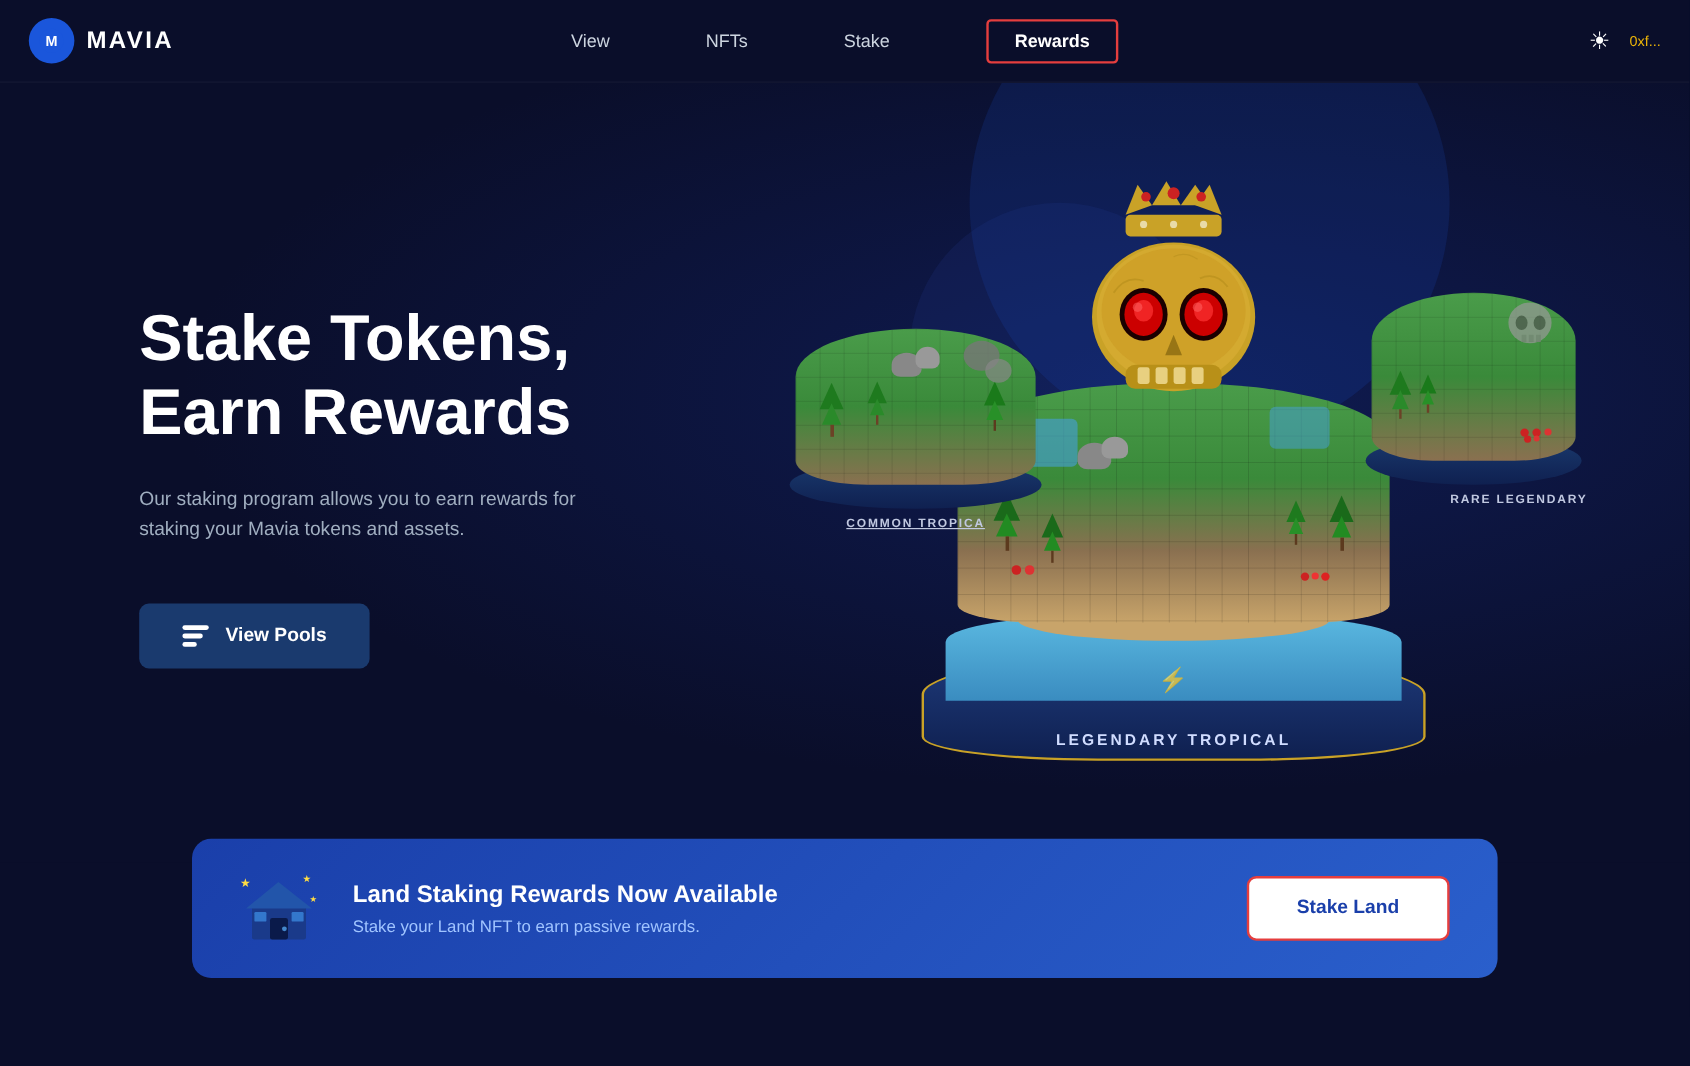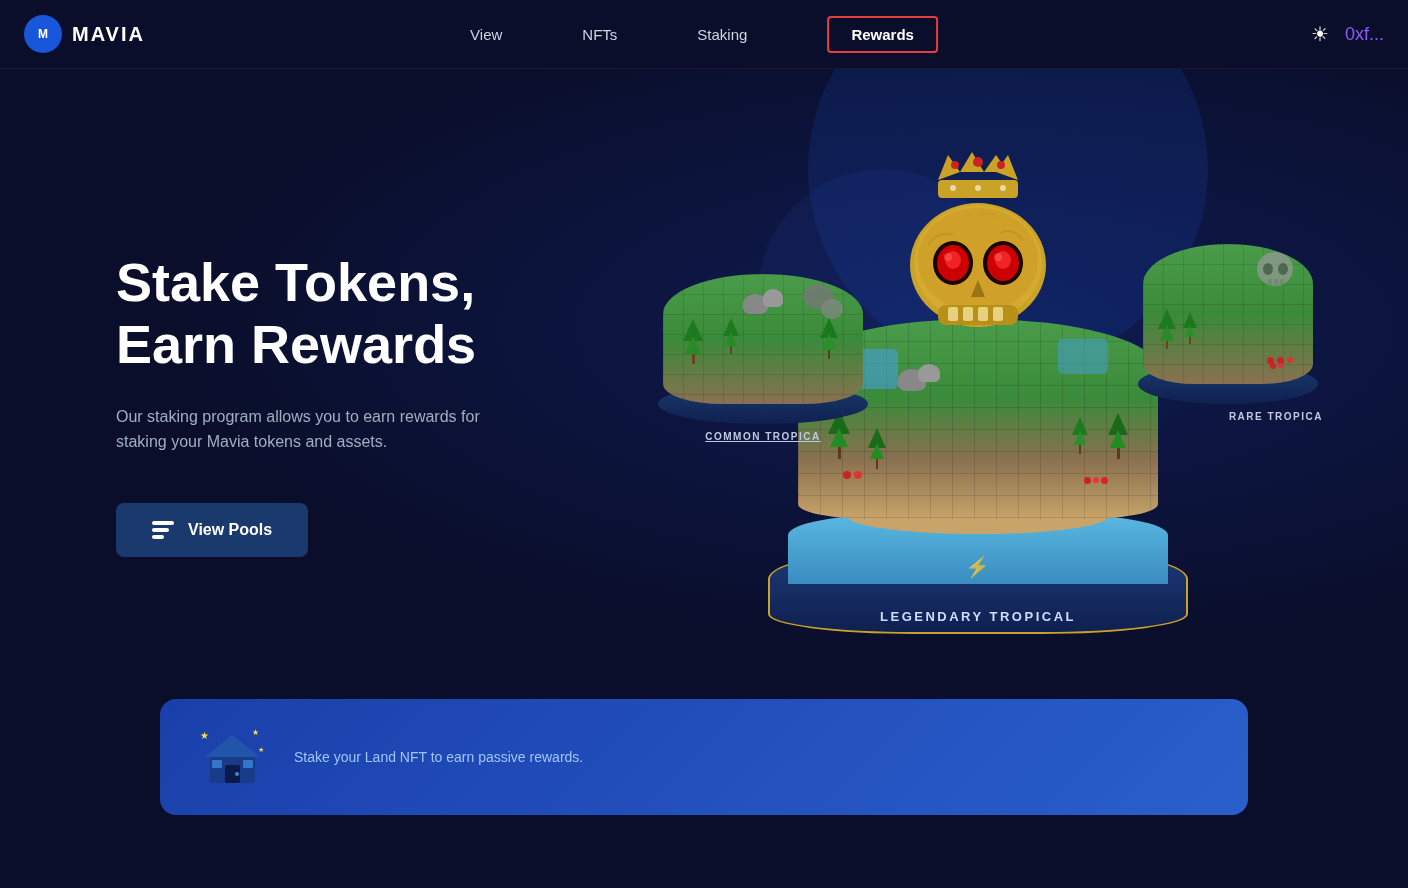--- a/index.html
+++ b/index.html
@@ -76,22 +76,22 @@
       display: flex;
       align-items: center;
       gap: 16px;
     }
     .nav-theme-icon {
       color: #fff;
       font-size: 20px;
       cursor: pointer;
     }
     .nav-wallet {
-      font-size: 18px;
-      color: #8b5cf6;
+      font-size: 12px;
+      color: #eab308;
       cursor: pointer;
     }
 
     
     .hero {
       display: flex;
       align-items: center;
       justify-content: space-between;
       padding: 60px 80px 40px 116px;
       min-height: 650px;
@@ -327,21 +327,21 @@
         <circle cx="11" cy="11" r="10" fill="#1a56db"></circle>
         <text x="11" y="15" text-anchor="middle" fill="white" font-size="12" font-weight="bold">M</text>
       </svg>
     </div>
     <span class="nav-logo-text">MAVIA</span>
   </div>
 
   <div class="nav-links">
     <a class="nav-link">View</a>
     <a class="nav-link">NFTs</a>
-    <a class="nav-link">Staking</a>
+    <a class="nav-link">Stake</a>
     <a class="nav-link-staking">Rewards</a>
   </div>
 
   <div class="nav-right">
     <span class="nav-theme-icon">☀</span>
     <span class="nav-wallet">0xf...</span>
   </div>
 </nav>
 
 <section class="hero">
@@ -429,21 +429,21 @@
           <div style="position:absolute;bottom:20px;right:20px;display:flex;gap:3px;">
             <div style="width:7px;height:7px;border-radius:50%;background:#cc2222;"></div>
             <div style="width:7px;height:7px;border-radius:50%;background:#cc2222;"></div>
             <div style="width:6px;height:6px;border-radius:50%;background:#dd3333;"></div>
           </div>
           <div style="position:absolute;bottom:15px;right:30px;display:flex;gap:2px;">
             <div style="width:6px;height:6px;border-radius:50%;background:#cc2222;"></div>
             <div style="width:5px;height:5px;border-radius:50%;background:#dd3333;"></div>
           </div>
         </div>
-        <div class="label-rare" style="bottom:-18px;right:5px;position:absolute;font-size:10px;font-weight:700;letter-spacing:1.5px;color:#c0c8e0;white-space:nowrap;">RARE TROPICA</div>
+        <div class="label-rare" style="bottom:-18px;right:5px;position:absolute;font-size:10px;font-weight:700;letter-spacing:1.5px;color:#c0c8e0;white-space:nowrap;">RARE LEGENDARY</div>
       </div>
 
       <div class="island-legendary">
 
         <div style="position:absolute;bottom:0;left:50%;transform:translateX(-50%);width:420px;height:90px;background:linear-gradient(180deg,#1e3a7a 0%,#0f2050 100%);border-radius:50% 50% 35% 35%/35px 35px 20px 20px;border:2px solid #c9a227;"></div>
 
         <div style="position:absolute;bottom:50px;left:50%;transform:translateX(-50%);width:380px;height:70px;background:linear-gradient(180deg,#5ab8e0 0%,#3a8cc0 100%);border-radius:30% 30% 0 0;"></div>
 
         <div style="position:absolute;bottom:55px;left:50%;transform:translateX(-50%);font-size:20px;color:#fff;opacity:0.7;">⚡</div>
 
@@ -567,17 +567,19 @@
 
           <rect x="12" y="33" width="10" height="8" rx="1" fill="#3377cc"></rect>
           <rect x="43" y="33" width="10" height="8" rx="1" fill="#3377cc"></rect>
 
           <text x="0" y="12" font-size="10" fill="#ffdd44">★</text>
           <text x="52" y="8" font-size="8" fill="#ffdd44">★</text>
           <text x="58" y="25" font-size="7" fill="#ffdd44">★</text>
         </svg>
       </div>
       <div class="banner-text">
+        <div class="banner-title">Land Staking Rewards Now Available</div>
         <div class="banner-subtitle">Stake your Land NFT to earn passive rewards.</div>
       </div>
     </div>
+    <button class="banner-btn">Stake Land</button>
   </div>
 </div>
 
 </body></html>

